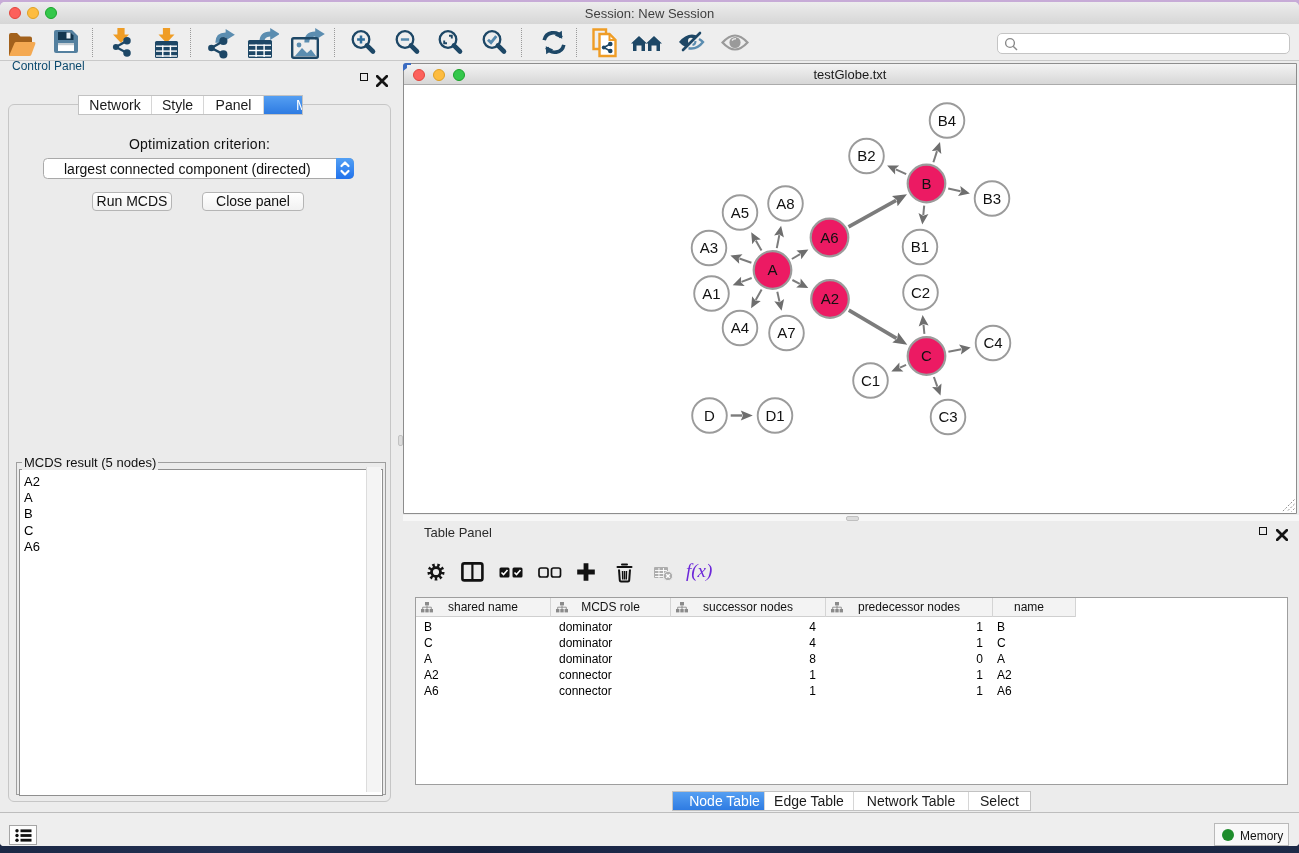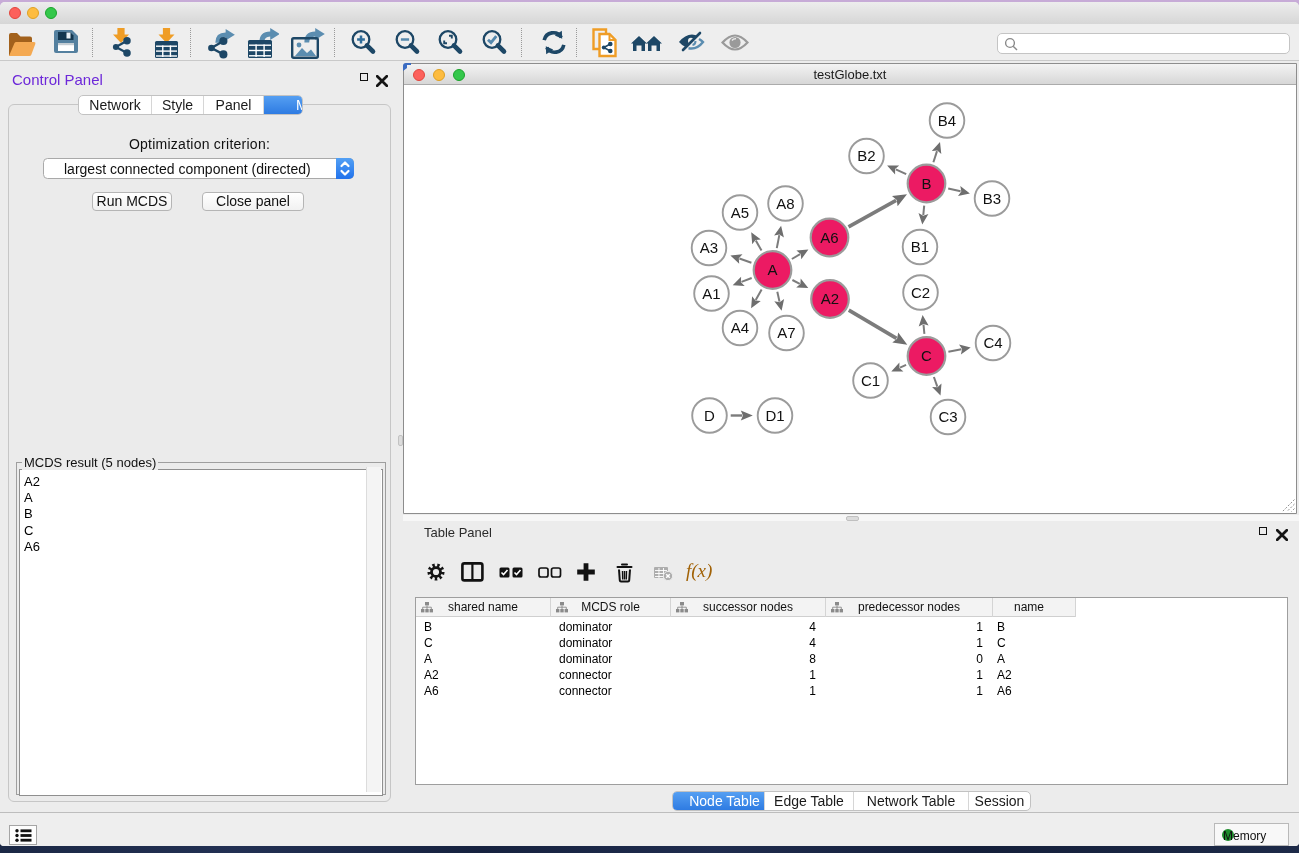--- a/index.html
+++ b/index.html
@@ -15,45 +15,45 @@
 #titlebar .y { left:27px; background:#fdbc40; border:0.5px solid #dfa023; }
 #titlebar .g { left:45px; background:#34c74b; border:0.5px solid #1ba32c; }
 
 #toolbar { position:absolute; left:0; top:22px; width:100%; height:37px; background:#eeeeee; border-bottom:1px solid #c9c9c9; }
 #toolbar svg { position:absolute; top:0; left:0; }
 .tsep { position:absolute; top:4px; height:29px; width:0; border-left:1px dotted #9a9a9a; }
 #searchbox { position:absolute; left:997px; top:9px; width:293px; height:21px; background:#fff; border:1px solid #c4c4c4; border-radius:5px; }
 
 #mainarea { position:absolute; left:0; top:60px; width:1299px; height:750px; background:#ececec; }
 
-#cp-title { position:absolute; left:12px; top:69px; font-size:15px; color:#6d28d9; }
+#cp-title { position:absolute; left:12px; top:57px; font-size:12px; color:#0c4a6e; }
 .sqbtn { position:absolute; width:8px; height:8px; border:1.5px solid #111; background:transparent; }
 #cp-box { position:absolute; left:8px; top:102px; width:383px; height:698px; background:#ebebeb; border:1px solid #c6c6c6; border-radius:6px; }
-.tabgroup { position:absolute; display:flex; height:20px; background:#fff; border:1px solid #c2c2c2; border-radius:5px; overflow:hidden; }
+.tabgroup { position:absolute; display:flex; height:20px; background:#fff; border:1px solid #c2c2c2; border-radius:0; overflow:hidden; }
 .tabgroup .tab { font-size:14px; color:#1a1a1a; text-align:center; line-height:19px; border-right:1px solid #d6d6d6; }
 .tabgroup .tab:last-child { border-right:none; }
 .tabgroup .tab.sel { background:linear-gradient(#559ff2,#2e7be2); color:#fff; }
 #cp-tabs { left:78px; top:93px; }
 #opt-label { position:absolute; left:0; width:399px; top:134px; text-align:center; font-size:14px; letter-spacing:0.25px; color:#111; }
 #dropdown { position:absolute; left:43px; top:156px; width:311px; height:21px; background:#fff; border:1px solid #a9a9a9; border-radius:4.5px; }
 #dropdown .txt { position:absolute; left:13px; top:2px; font-size:14px; color:#111;padding-left:7px; }
 #dropdown .cap { position:absolute; right:-1px; top:-1px; width:18px; height:21px; background:linear-gradient(#53a0f4,#2172ec); border-radius:0 5px 5px 0; }
 .btn { position:absolute; height:19px; background:linear-gradient(#ffffff,#f1f1f1); border:1px solid #b5b5b5; border-radius:4px; font-size:14px; color:#111; text-align:center; line-height:17px; }
 #mcds-fs { position:absolute; left:16px; top:453px; width:370px; height:340px; }
 #mcds-fs .legend { position:absolute; left:6px; top:0px; background:#ebebeb; padding:0 2px; font-size:13px; color:#111; z-index:2; }
 #mcds-fs .frame { position:absolute; left:0; top:7px; width:370px; height:333px; border:1px solid #9e9e9e; }
 #mcds-list { position:absolute; left:3px; top:14px; padding-top:4px; width:364px; height:327px; background:#fff; border:1px solid #8f8f8f; font-size:13px; color:#000; }
 #mcds-list .row { padding-left:4px; height:16.2px; line-height:16.2px; }
 #mcds-scroll { position:absolute; right:1px; top:-3px; width:15px; height:325px; background:#f4f4f4; border-left:1px solid #dcdcdc; }
 
 #statusbar { position:absolute; left:0; top:810px; width:1299px; height:36px; background:#eeeeee; border-top:1px solid #bdbdbd; }
 #hbtn { position:absolute; left:9px; top:12px; width:28px; height:20px; background:#fdfdfd; border:1px solid #a5a5a5; }
 #membtn { position:absolute; left:1214px; top:10px; width:75px; height:23px; background:#f8f8f8; border:1px solid #b9b9b9; font-size:12px; color:#111; }
 #membtn .dot { position:absolute; left:7px; top:5px; width:12px; height:12px; border-radius:50%; background:#1d8c2c; }
-#membtn .t { position:absolute; left:8px; top:5px; }
+#membtn .t { position:absolute; left:25px; top:5px; }
 
 #netwin { position:absolute; left:403px; top:61px; width:894px; height:451px; background:#fff; border:1px solid #8d8d8d; border-radius:4px 0 0 0; }
 #netwin .wtitle { position:absolute; left:0; top:0; width:100%; height:21px; background:linear-gradient(#f3f3f3,#d7d7d7); border-bottom:1px solid #ababab; border-radius:3px 0 0 0; }
 #netwin .wtitle .t { position:absolute; left:0; right:0; top:3px; text-align:center; font-size:13px; color:#1a1a1a; }
 #netwin .r { left:9px; top:5px; background:#fc615c; border:0.5px solid #e2463d; }
 #netwin .y { left:29px; top:5px; background:#fdbc40; border:0.5px solid #dfa023; }
 #netwin .g { left:49px; top:5px; background:#34c74b; border:0.5px solid #1ba32c; }
 #graphwrap { position:absolute; left:0px; top:22px; }
 
 #tp-title { position:absolute; left:424px; top:523px; font-size:13px; color:#2b2b2b; }
@@ -72,20 +72,21 @@
 </style>
 </head>
 <body>
 <div id="deskTop"></div>
 <div id="wallBottom" style="position:absolute;left:0;top:846px;width:1299px;height:7px;background:linear-gradient(90deg,#1b2845 0%,#223053 18%,#16223f 37%,#1f2c4e 55%,#141f3a 75%,#1d2a48 100%);"></div>
 <div id="app">
   <div id="titlebar">
     <div class="tl r"></div>
       <div class="tl y"></div>
       <div class="tl g"></div>
+    <div class="title">Session: New Session</div>
   </div>
   <div id="toolbar">
     <svg style="left:7px;top:6px;" width="29" height="28" viewBox="0 0 29 28">
         <path d="M2 26 L2 5 Q2 3 4 3 L10 3 L13.5 6.5 L23 6.5 Q25 6.5 25 8.5 L25 12 Z" fill="#a2611c"></path>
         <path d="M2 26 L7.3 13.4 Q7.9 12 9.3 12 L27 12 Q29 12 28.3 13.9 L24.3 24.7 Q23.8 26 22.3 26 Z" fill="#f4a952"></path>
       </svg>
       <svg style="left:52px;top:4px;" width="28" height="27" viewBox="0 0 28 27">
 <path d="M2 4 Q2 2 4 2 L20 2 L26 8 L26 23 Q26 25 24 25 L4 25 Q2 25 2 23 Z" fill="#54809f"></path>
 <path d="M6 4 L6 12 L21.5 12 L21.5 7.5 L18 4 Z" fill="#133750"></path>
 <rect x="14.5" y="4.5" width="4" height="6" fill="#e9f1f6"></rect>
@@ -406,21 +407,21 @@
       <svg style="position:absolute;left:244px;top:8px;" width="21" height="18" viewBox="0 0 21 18">
         <rect x="1" y="3" width="14" height="11" rx="1" fill="#adadad"></rect>
 <rect x="2" y="6" width="12" height="0.9" fill="#fff"></rect>
         <rect x="2" y="9" width="12" height="0.9" fill="#fff"></rect>
         <rect x="2" y="12" width="12" height="0.9" fill="#fff"></rect>
 <rect x="5.5" y="4" width="0.9" height="10" fill="#fff"></rect>
         <rect x="10" y="4" width="0.9" height="10" fill="#fff"></rect>
 <circle cx="15" cy="12" r="4.6" fill="#adadad" stroke="#eaeaea" stroke-width="1"></circle>
 <path d="M13.2 10.2 L16.8 13.8 M16.8 10.2 L13.2 13.8" stroke="#fff" stroke-width="1.5"></path>
       </svg>
-      <div style="position:absolute;left:277px;top:4px;font-family:'Liberation Serif',serif;font-style:italic;font-size:19px;color:#a16207;">f(x)</div>
+      <div style="position:absolute;left:277px;top:4px;font-family:'Liberation Serif',serif;font-style:italic;font-size:19px;color:#6d28d9;">f(x)</div>
   </div>
   <div id="tablebox">
     <div id="thead">
       <div class="hc" style="left:0px;width:135px;"><svg style="position:absolute;left:5px;top:4px;" width="12" height="11" viewBox="0 0 12 11">
             <rect x="4" y="0" width="4" height="3.4" fill="#8a8a8a"></rect>
             <rect x="0" y="7" width="3.4" height="3.4" fill="#8a8a8a"></rect>
             <rect x="4.3" y="7" width="3.4" height="3.4" fill="#8a8a8a"></rect>
             <rect x="8.6" y="7" width="3.4" height="3.4" fill="#8a8a8a"></rect>
             <path d="M6 3.4 L6 5.2 M1.7 7 L1.7 5.2 L10.3 5.2 L10.3 7 M6 5.2 L6 7" stroke="#8a8a8a" stroke-width="0.9" fill="none"></path>
           </svg><span>shared name</span></div>
@@ -482,21 +483,21 @@
           <span class="c3">1</span>
           <span class="c4">1</span>
           <span class="c5">A6</span>
         </div>
     </div>
   </div>
   <div class="tabgroup" id="tp-tabs">
     <div class="tab sel" style="width:92px;padding-left:12px;">Node Table</div>
     <div class="tab" style="width:89px;">Edge Table</div>
     <div class="tab" style="width:115px;">Network Table</div>
-    <div class="tab" style="width:61px;">Session</div>
+    <div class="tab" style="width:61px;">Select</div>
   </div>
   <div id="statusbar">
     <div id="hbtn">
         <svg style="position:absolute;left:5px;top:2px;" width="17" height="15" viewBox="0 0 17 15">
           <circle cx="2" cy="2.8" r="1.7" fill="#111"></circle>
           <circle cx="2" cy="7.5" r="1.7" fill="#111"></circle>
           <circle cx="2" cy="12.2" r="1.7" fill="#111"></circle>
           <rect x="5.5" y="1.4" width="11" height="2.8" fill="#111"></rect>
           <rect x="5.5" y="6.1" width="11" height="2.8" fill="#111"></rect>
           <rect x="5.5" y="10.8" width="11" height="2.8" fill="#111"></rect>

